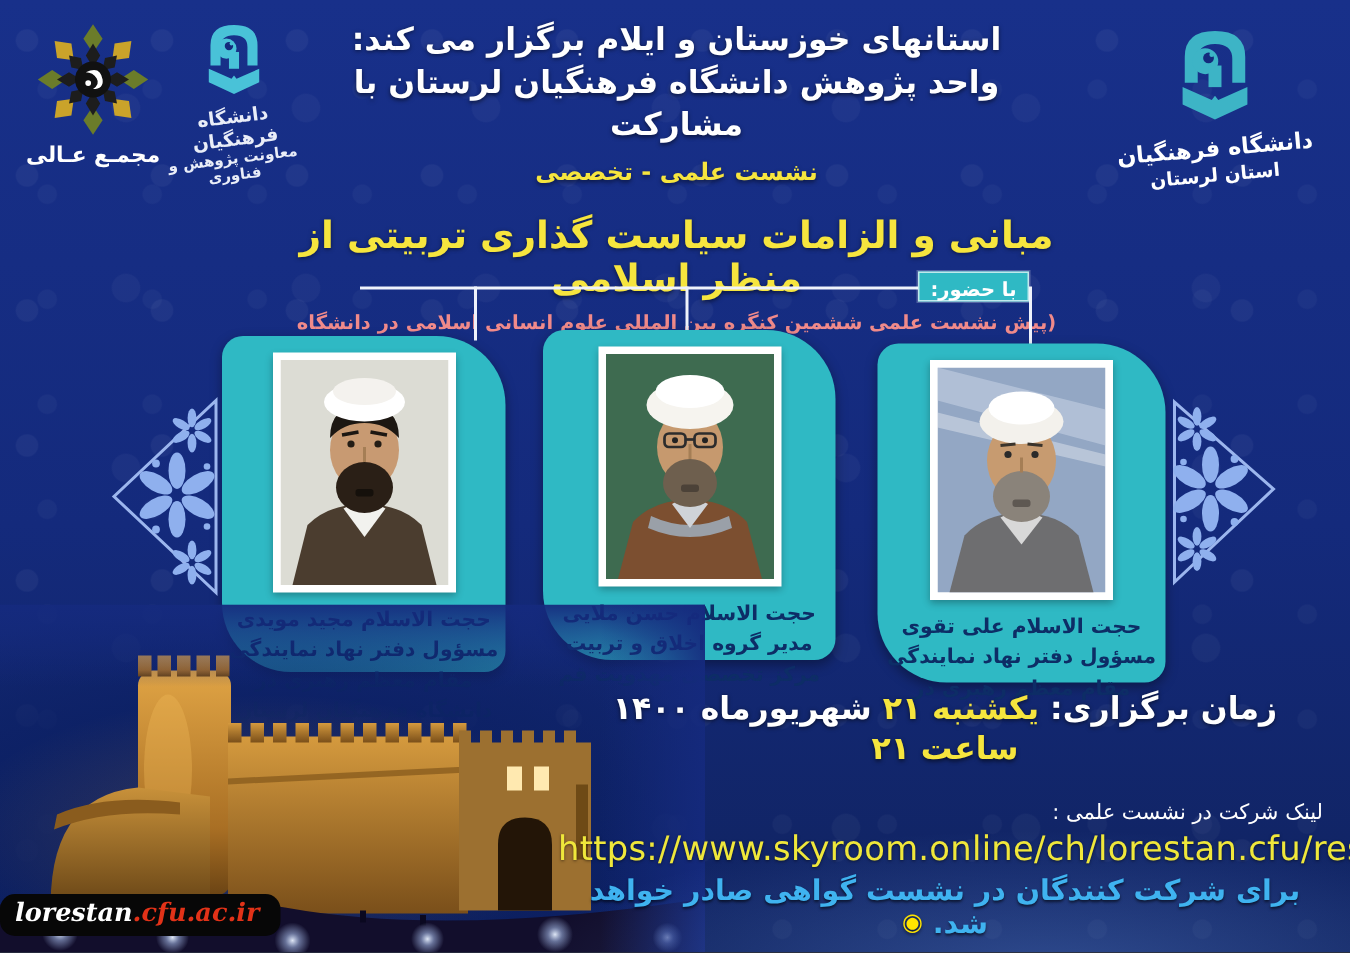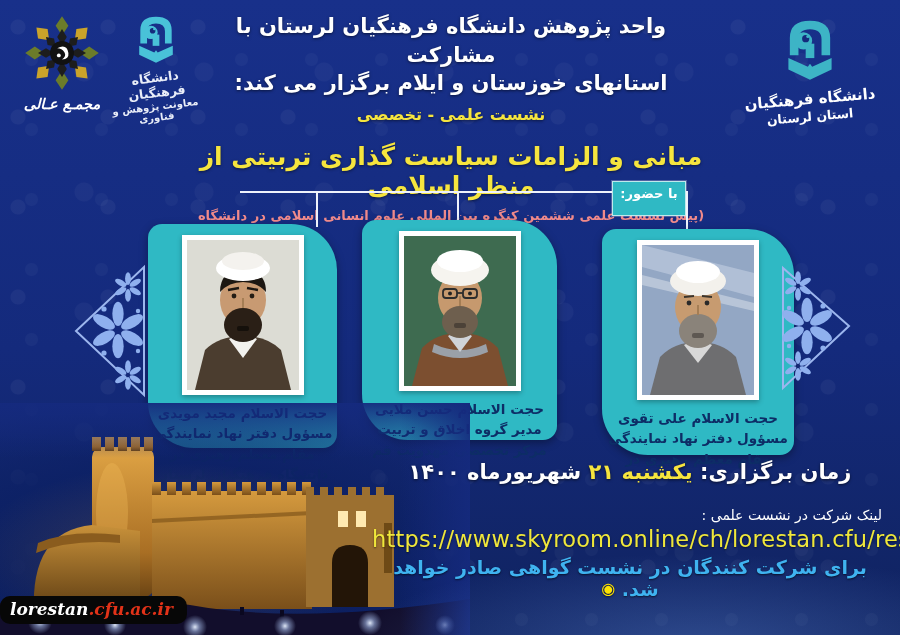--- a/index.html
+++ b/index.html
@@ -17,37 +17,37 @@
   .hdr{ position:absolute; left:190px; right:188px; top:12px; text-align:center; direction:rtl; }
   .hdr-line{ color:#fff; font-weight:bold; font-size:21px; line-height:1.36; text-shadow:0 1px 3px rgba(0,0,0,.55); }
   .hdr-session{ color:#f6e53e; font-weight:bold; font-size:16px; margin-top:7px; text-shadow:0 1px 3px rgba(0,0,0,.5); }
   .hdr-title{ color:#f6e53e; font-weight:bold; font-size:25px; margin-top:18px; text-shadow:0 1px 3px rgba(0,0,0,.5); }
   .hdr-sub{ color:#f08a8a; font-weight:bold; font-size:13px; margin-top:8px; }
   
   .logo-right{ position:absolute; right:22px; top:10px; width:136px; text-align:center; direction:rtl; }
   .logo-right .t1{ color:#fff; font-weight:bold; font-size:15px; margin-top:4px; transform:rotate(-5deg); }
   .logo-right .t2{ color:#fff; font-weight:bold; font-size:12.5px; transform:rotate(-5deg); margin-top:1px; }
   .logo-assembly{ position:absolute; left:12px; top:13px; width:100px; text-align:center; direction:rtl; }
-  .logo-assembly .t1{ color:#fff; font-weight:bold; font-size:14.5px; margin-top:3px; letter-spacing:1px;font-style:italic;}
+  .logo-assembly .t1{ color:#fff; font-weight:bold; font-size:14.5px; margin-top:3px; letter-spacing:1px;}
   .logo-assembly .t2{ color:#fff; font-weight:bold; font-size:11.5px; margin-top:1px; }
   .logo-research{ position:absolute; left:110px; top:8px; width:92px; text-align:center; direction:rtl; }
   .logo-research .t1{ color:#e9edf8; font-weight:bold; font-size:12.5px; transform:rotate(-7deg); margin-top:2px;}
   .logo-research .t2{ color:#e9edf8; font-weight:bold; font-size:10px; transform:rotate(-7deg); margin-top:1px;}
   
   .cline{ position:absolute; background:#eef2fb; }
-  .badge{ position:absolute; left:612px; top:181px; width:74px; height:35px;
+  .badge{ position:absolute; left:612px; top:181px; width:74px; height:20px;
           background:#2fb9c4; border:1px solid #bfe9ec; color:#fff; font-weight:bold;
           font-size:13px; text-align:center; line-height:24px; direction:rtl;
           box-shadow:0 0 0 1px rgba(255,255,255,.25); }
   
   .card{ position:absolute; background:#2fb9c4; border-radius:14px 46px 14px 46px;
          box-shadow:0 3px 8px rgba(0,0,0,.35); padding-top:11px; }
   .card-l{ left:148px; top:224px; width:189px; height:224px; }
   .card-m{ left:362px; top:220px; width:195px; height:220px; }
-  .card-r{ left:602px; top:229px; width:192px; height:226px; }
+  .card-r{ left:585px; top:229px; width:192px; height:226px; }
   .photo{ width:122px; margin:0 auto; background:#fff; padding:5px; box-shadow:0 2px 5px rgba(0,0,0,.3); }
   .photo svg{ display:block; }
   .card-text{ margin-top:8px; text-align:center; direction:rtl; color:#0d2d66;
               font-weight:bold; font-size:13.5px; line-height:1.5; }
   
   .tri{ position:absolute; }
   .tri-l{ left:70px; top:263px; }
   .tri-r{ left:778px; top:264px; }
   
   .castle{ position:absolute; left:0; top:403px; }
@@ -68,22 +68,22 @@
   .wm{ position:absolute; left:0; top:596px; background:#070707; padding:3px 14px 5px 10px;
        font-family:"DejaVu Serif", serif; font-style:italic; font-weight:bold; font-size:17px;border-radius:10px; }
   .wm .w{ color:#fff; } .wm .r{ color:#e23218; }
 </style>
 </head>
 <body>
 
 <div class="poster">
 
   <div class="hdr">
+    <div class="hdr-line">استانهای خوزستان و ایلام برگزار می کند:</div>
     <div class="hdr-line">واحد پژوهش دانشگاه فرهنگیان لرستان با مشارکت</div>
-    <div class="hdr-line">استانهای خوزستان و ایلام برگزار می کند:</div>
     <div class="hdr-session">نشست علمی - تخصصی</div>
     <div class="hdr-title">مبانی و الزامات سیاست گذاری تربیتی از منظر اسلامی</div>
     <div class="hdr-sub">(پیش نشست علمی ششمین کنگره بین المللی علوم انسانی اسلامی در دانشگاه فرهنگیان )</div>
   </div>
 
   <div class="logo-right">
     <svg width="72" height="76" viewBox="0 0 100 100" style="display:block;margin:0 auto;">
       <g fill="#3db4c6">
         <path d="M22 60 V36 Q22 12 50 12 Q78 12 78 36 V60 H66 V38 Q66 24 50 24 Q34 24 34 38 V60 Z"></path>
         <circle cx="41" cy="40" r="12"></circle>
@@ -373,20 +373,21 @@
     <rect x="0" y="0" width="470" height="55" fill="url(#fadeTop)"></rect>
     <rect x="400" y="0" width="70" height="232" fill="url(#fadeRight)"></rect>
   </svg>
 
   <div class="bottom-glow"></div>
 
   <div class="details">
     <div class="d-when">
       <span>زمان برگزاری: </span><span class="hl">یکشنبه ۲۱ </span><span>شهریورماه ۱۴۰۰</span>
     </div>
+    <div class="d-time">ساعت ۲۱</div>
     <div class="d-link-label">لینک شرکت در نشست علمی :</div>
     <div class="d-url">https://www.skyroom.online/ch/lorestan.cfu/research</div>
     <div class="d-note">
       <span>برای شرکت کنندگان در نشست گواهی صادر خواهد شد.</span>
       <span class="dot">◉</span>
     </div>
   </div>
 
   <div class="wm">
     <span class="w">lorestan</span><span class="r">.cfu.ac.ir</span>

